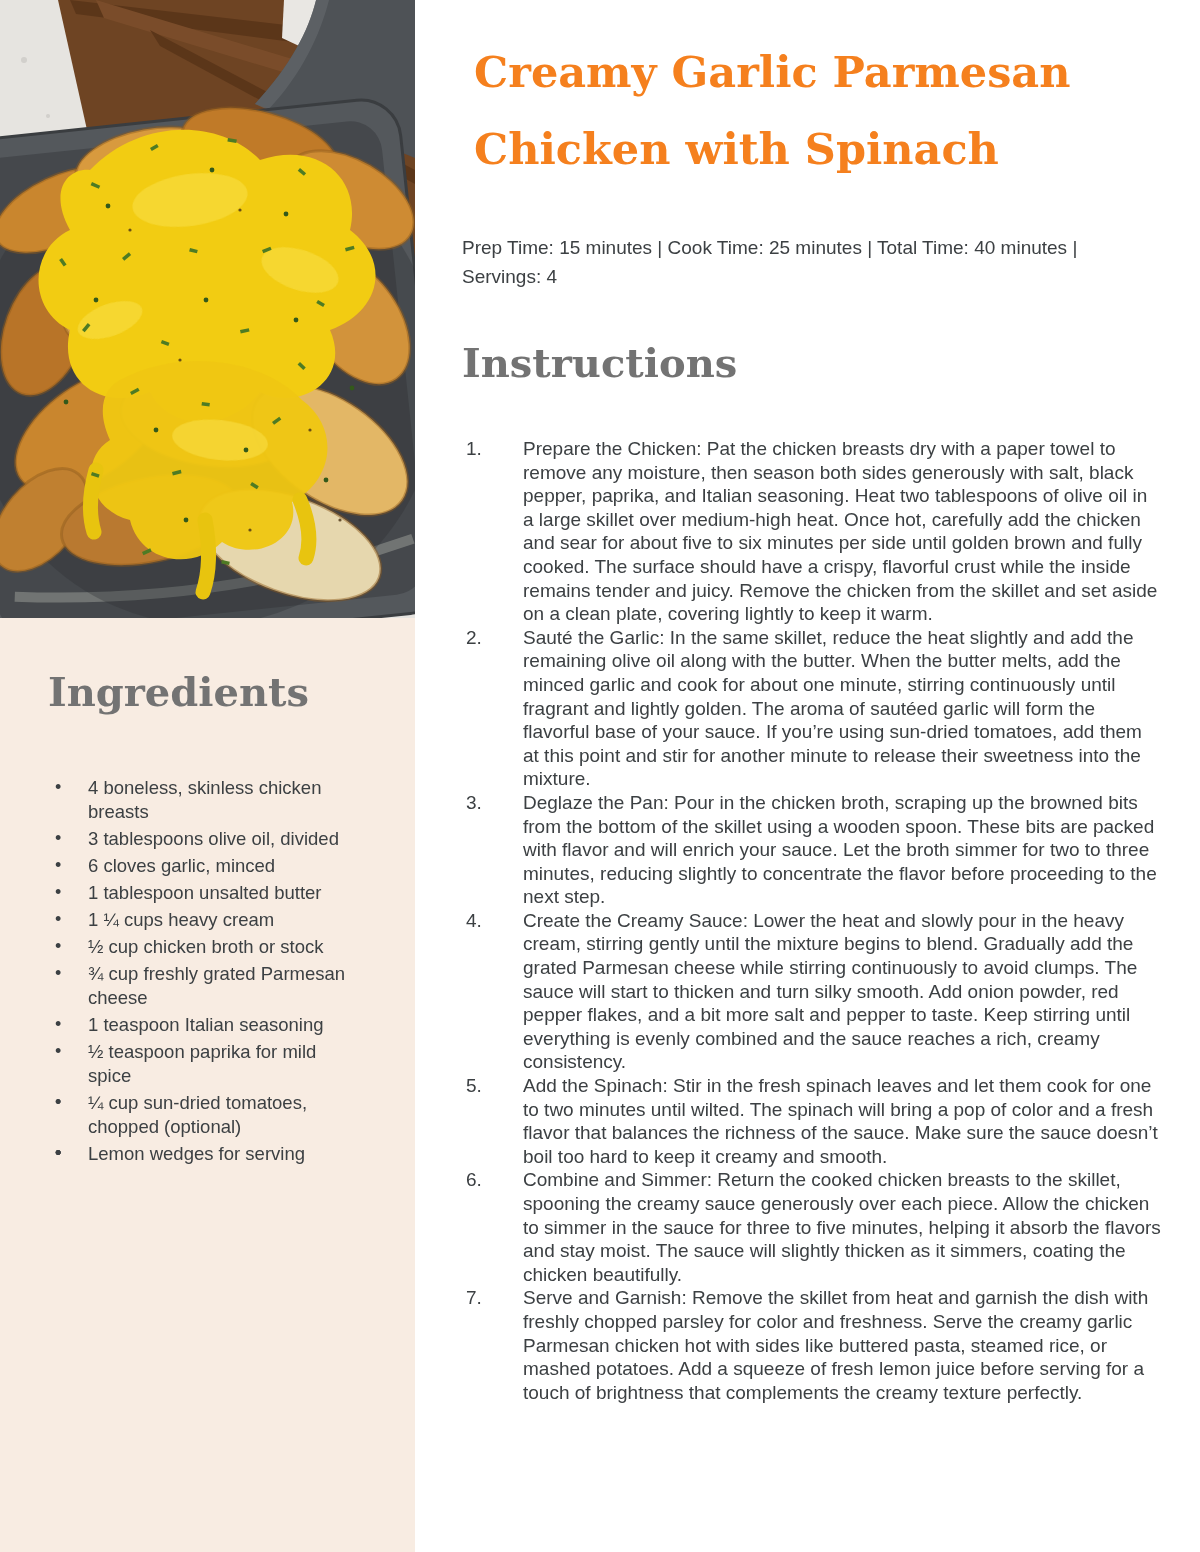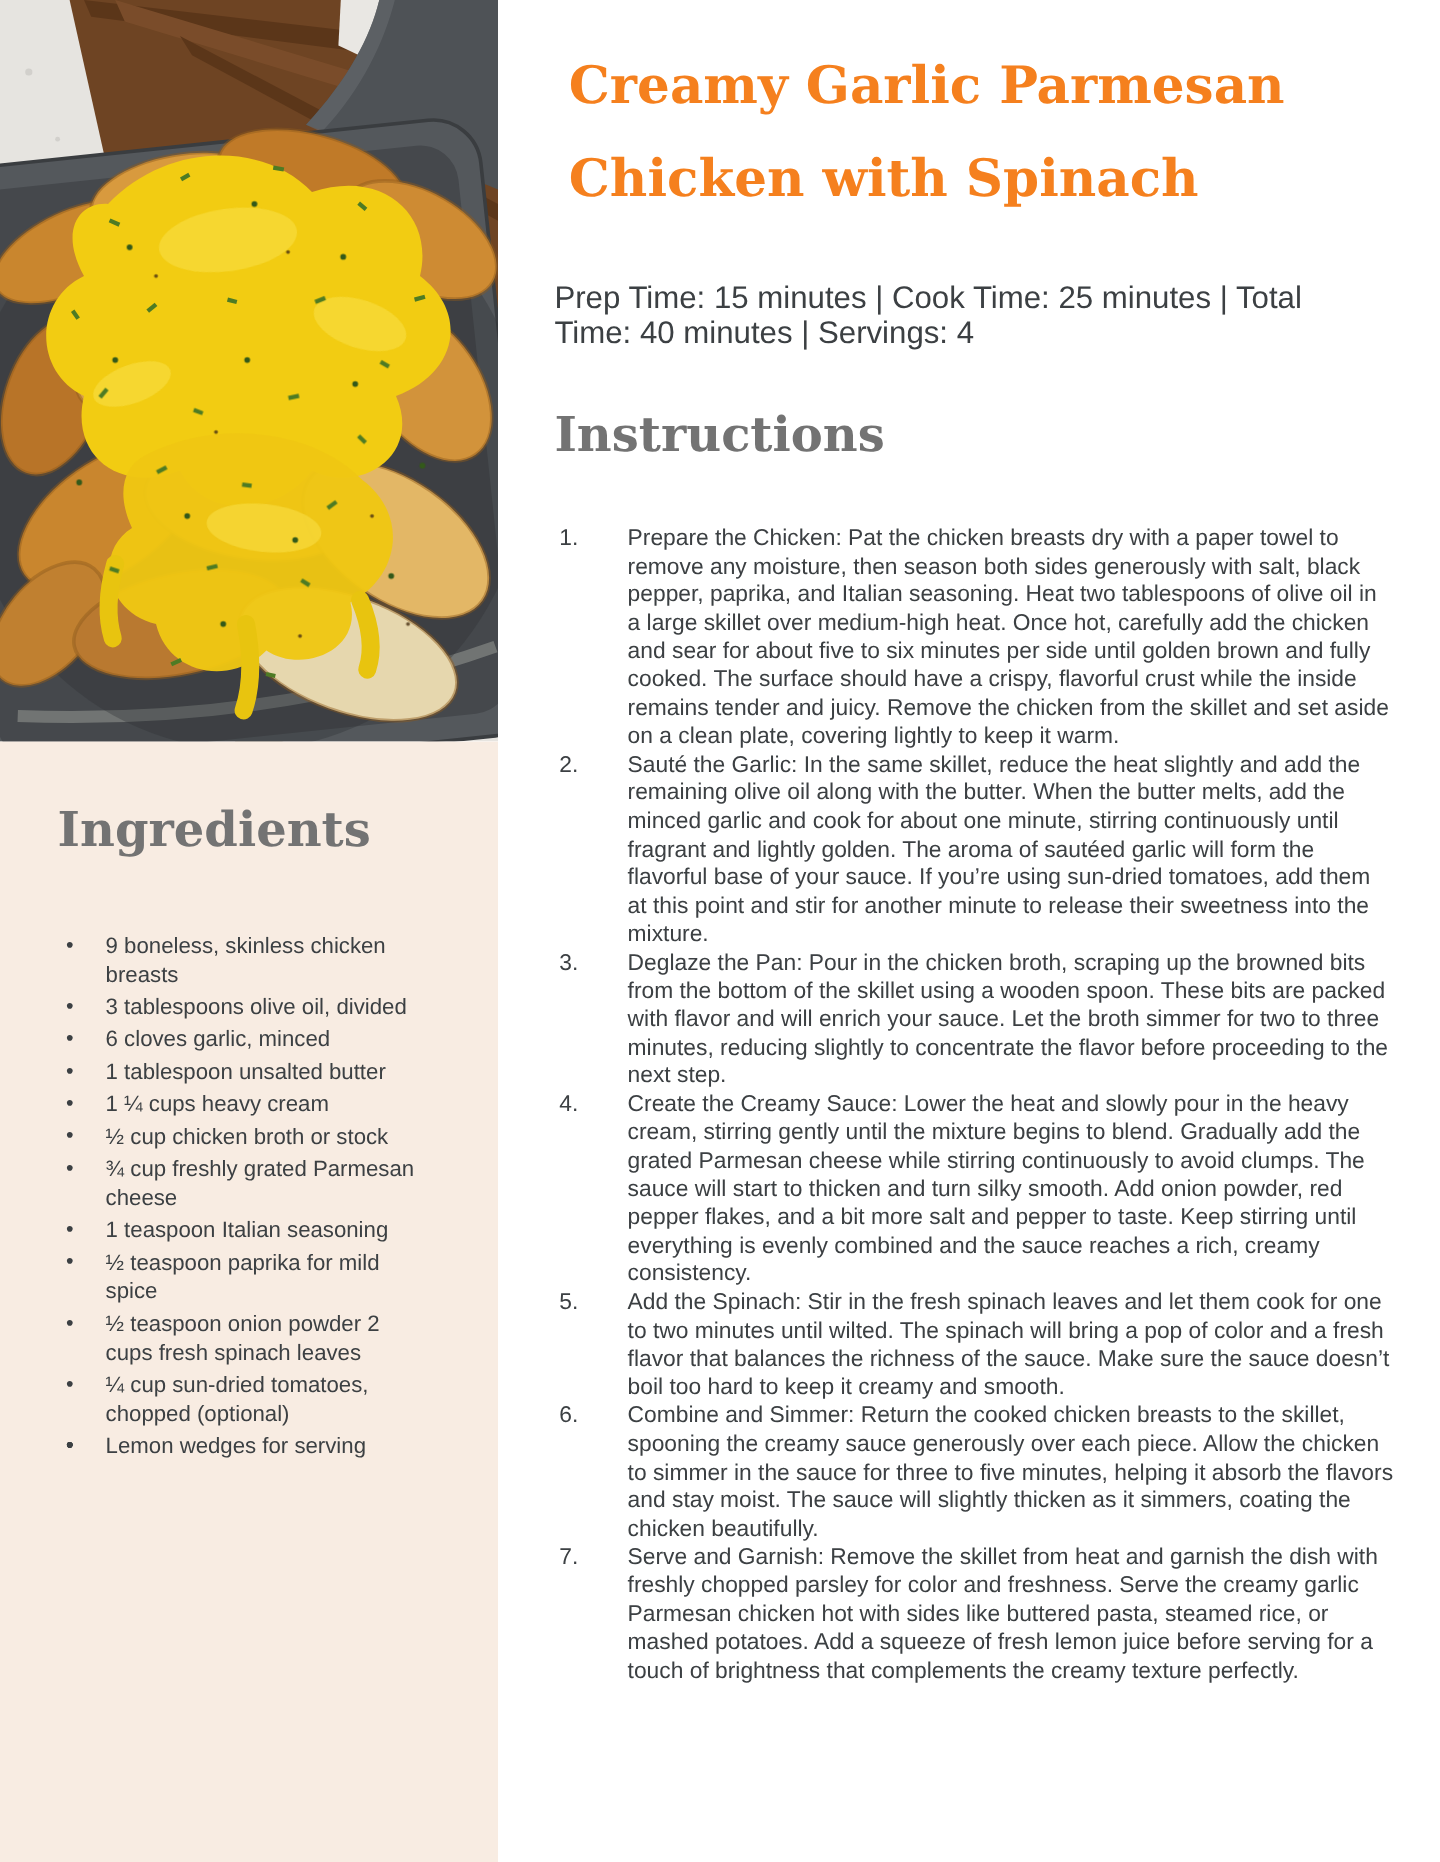--- a/index.html
+++ b/index.html
@@ -58,21 +58,21 @@
   }
   .title{
     font-family:"DejaVu Serif","Liberation Serif",serif;
     font-weight:700;
     color:#F5801E;
     font-size:43px;line-height:77px;
     margin:34px 0 0 12px;
     max-width:676px;
   }
   .meta{
-    font-size:26px;line-height:28.5px;
+    font-size:19px;line-height:28.5px;
     color:#3C4043;
     margin:46px 0 0 0;
     max-width:690px;
   }
   .instructions-heading{
     margin-top:48px;
   }
   .steps{
     list-style:none;
     margin:50px 0 0 0;padding:0;
@@ -211,21 +211,21 @@
         </g>
       </svg>
     </figure>
 
     <section class="ingredients-panel">
       <h2 class="section-heading">Ingredients</h2>
       <ul class="ingredients-list">
 
           <li class="ingredient-item">
             <span class="bullet">•</span>
-            <span class="ing-text">9 boneless, skinless chicken breasts</span>
+            <span class="ing-text">4 boneless, skinless chicken breasts</span>
           </li>
 
           <li class="ingredient-item">
             <span class="bullet">•</span>
             <span class="ing-text">3 tablespoons olive oil, divided</span>
           </li>
 
           <li class="ingredient-item">
             <span class="bullet">•</span>
             <span class="ing-text">6 cloves garlic, minced</span>
@@ -256,21 +256,20 @@
             <span class="ing-text">1 teaspoon Italian seasoning</span>
           </li>
 
           <li class="ingredient-item">
             <span class="bullet">•</span>
             <span class="ing-text">½ teaspoon paprika for mild spice</span>
           </li>
 
           <li class="ingredient-item">
             <span class="bullet">•</span>
-            <span class="ing-text">½ teaspoon onion powder 2 cups fresh spinach leaves</span>
           </li>
 
           <li class="ingredient-item">
             <span class="bullet">•</span>
             <span class="ing-text">¼ cup sun-dried tomatoes, chopped (optional)</span>
           </li>
 
           <li class="ingredient-item">
             <span class="bullet">•</span>
           </li>

